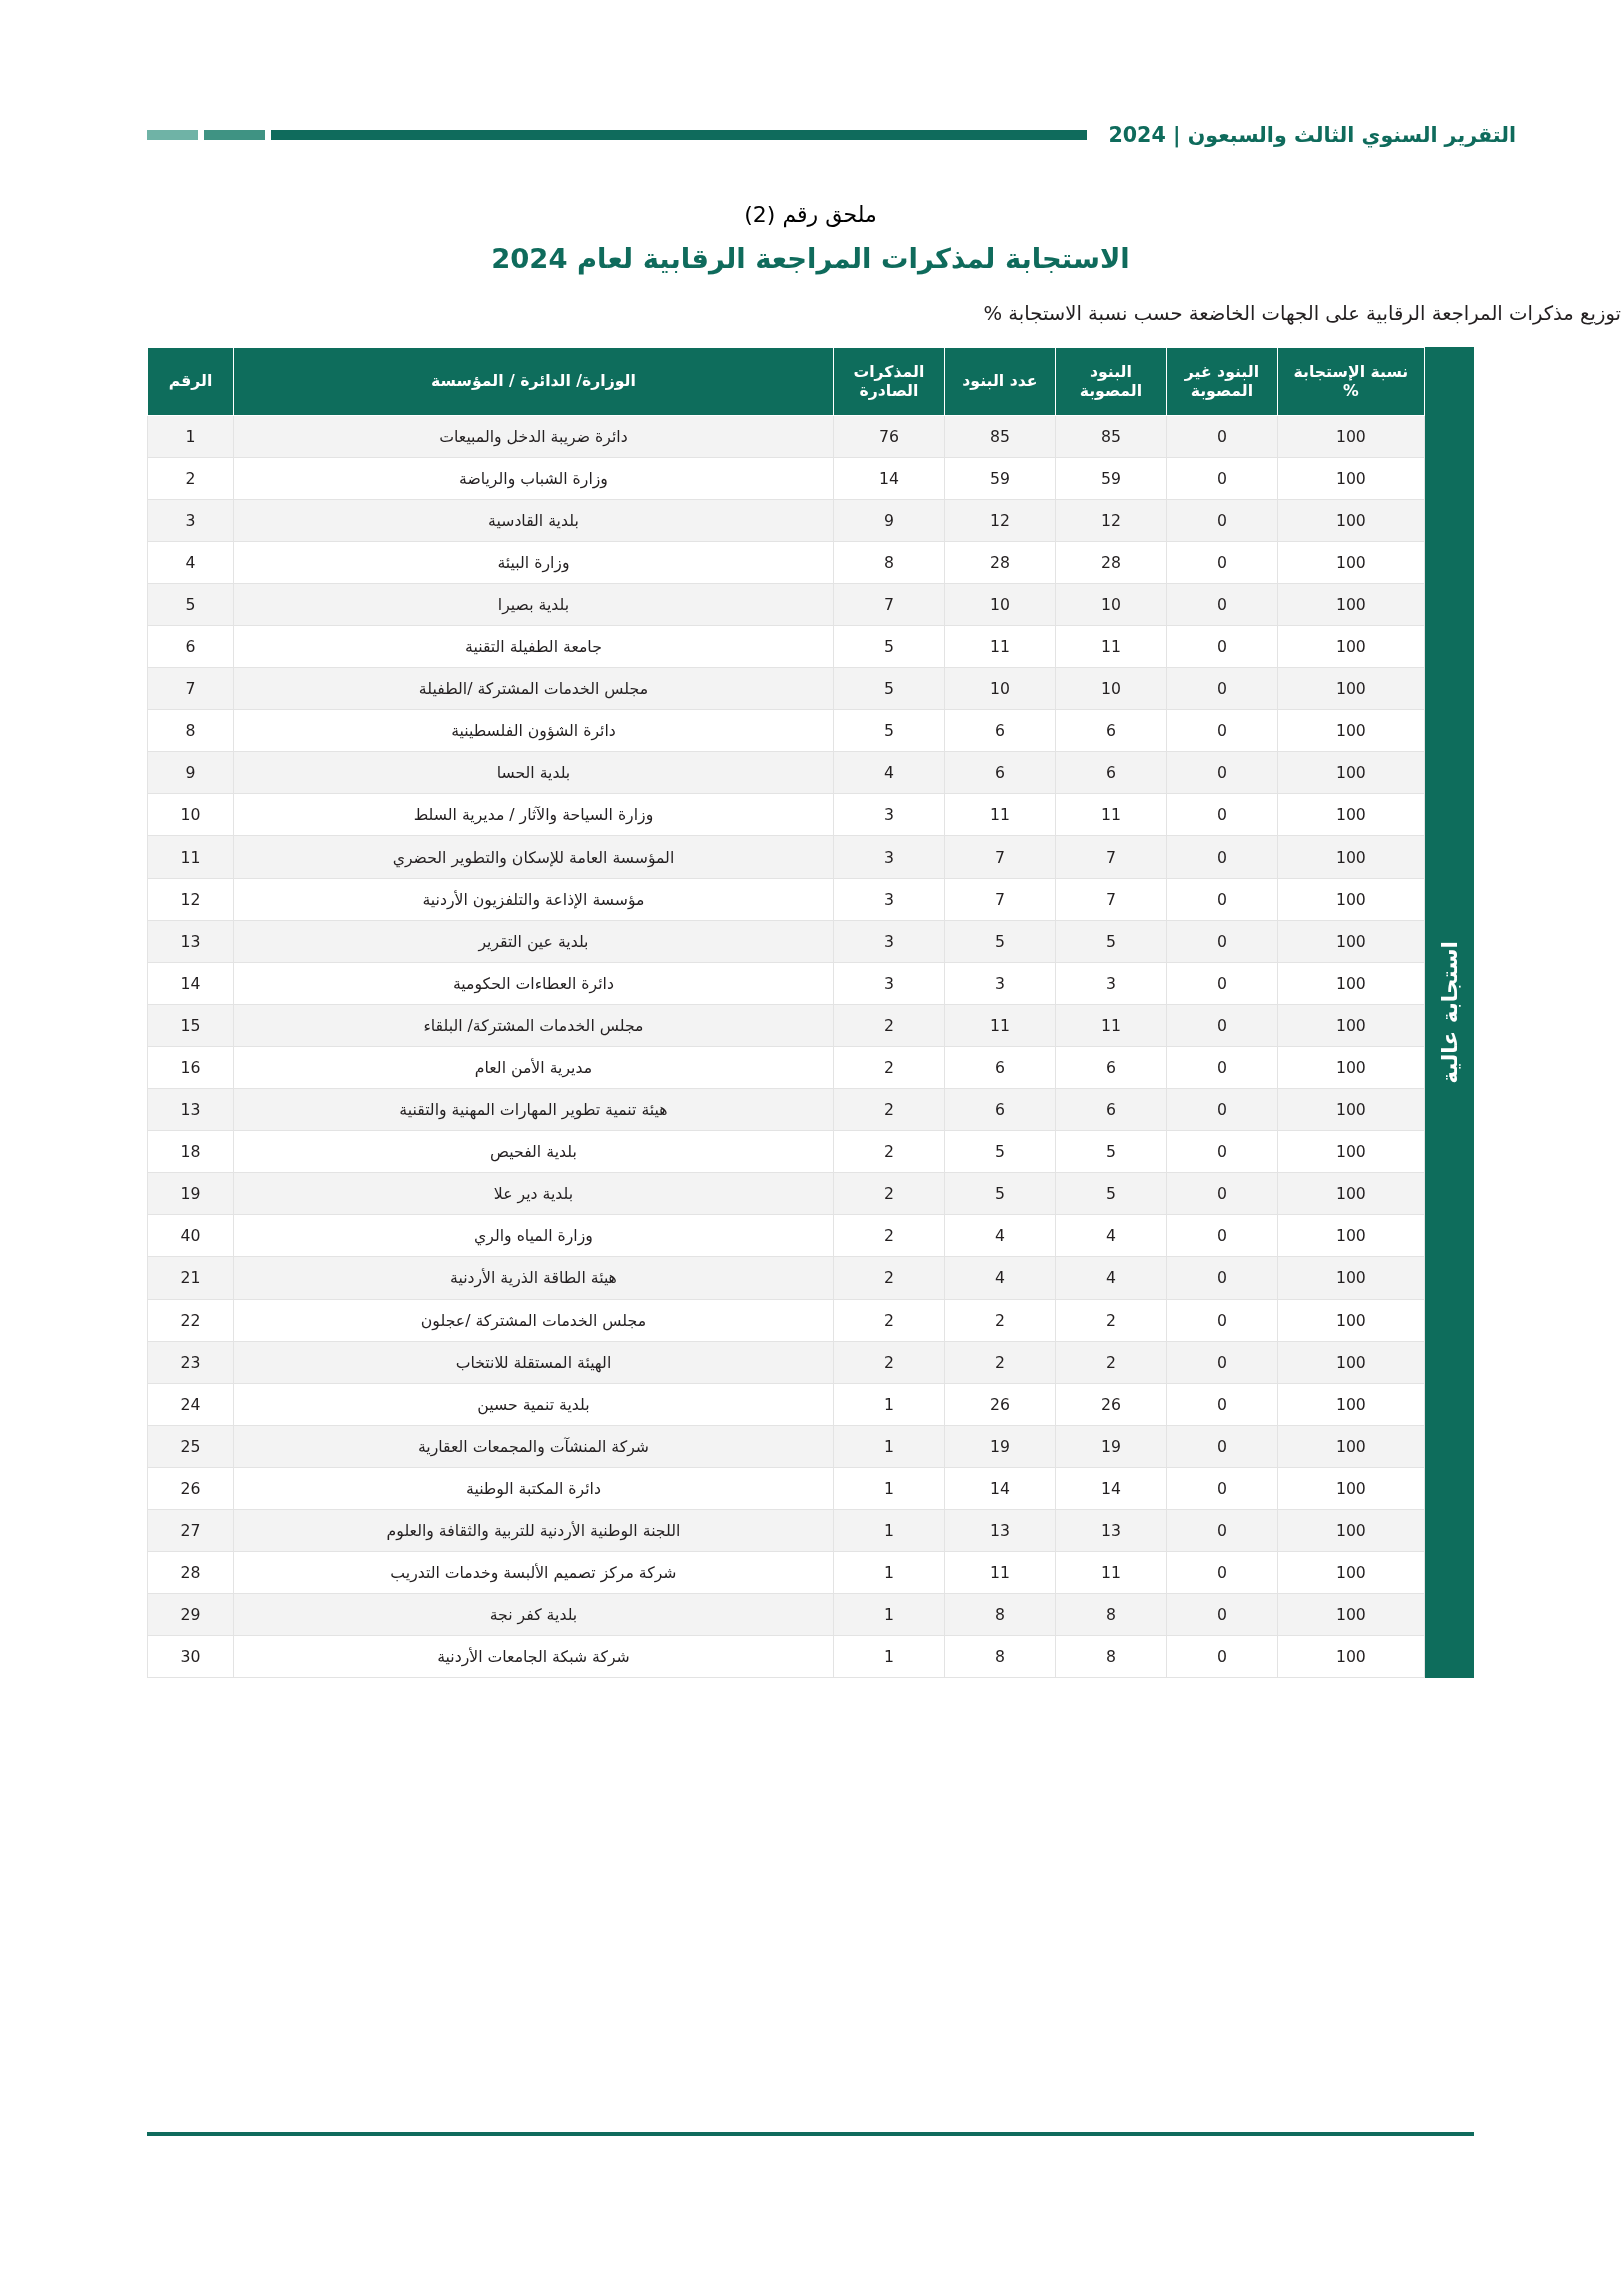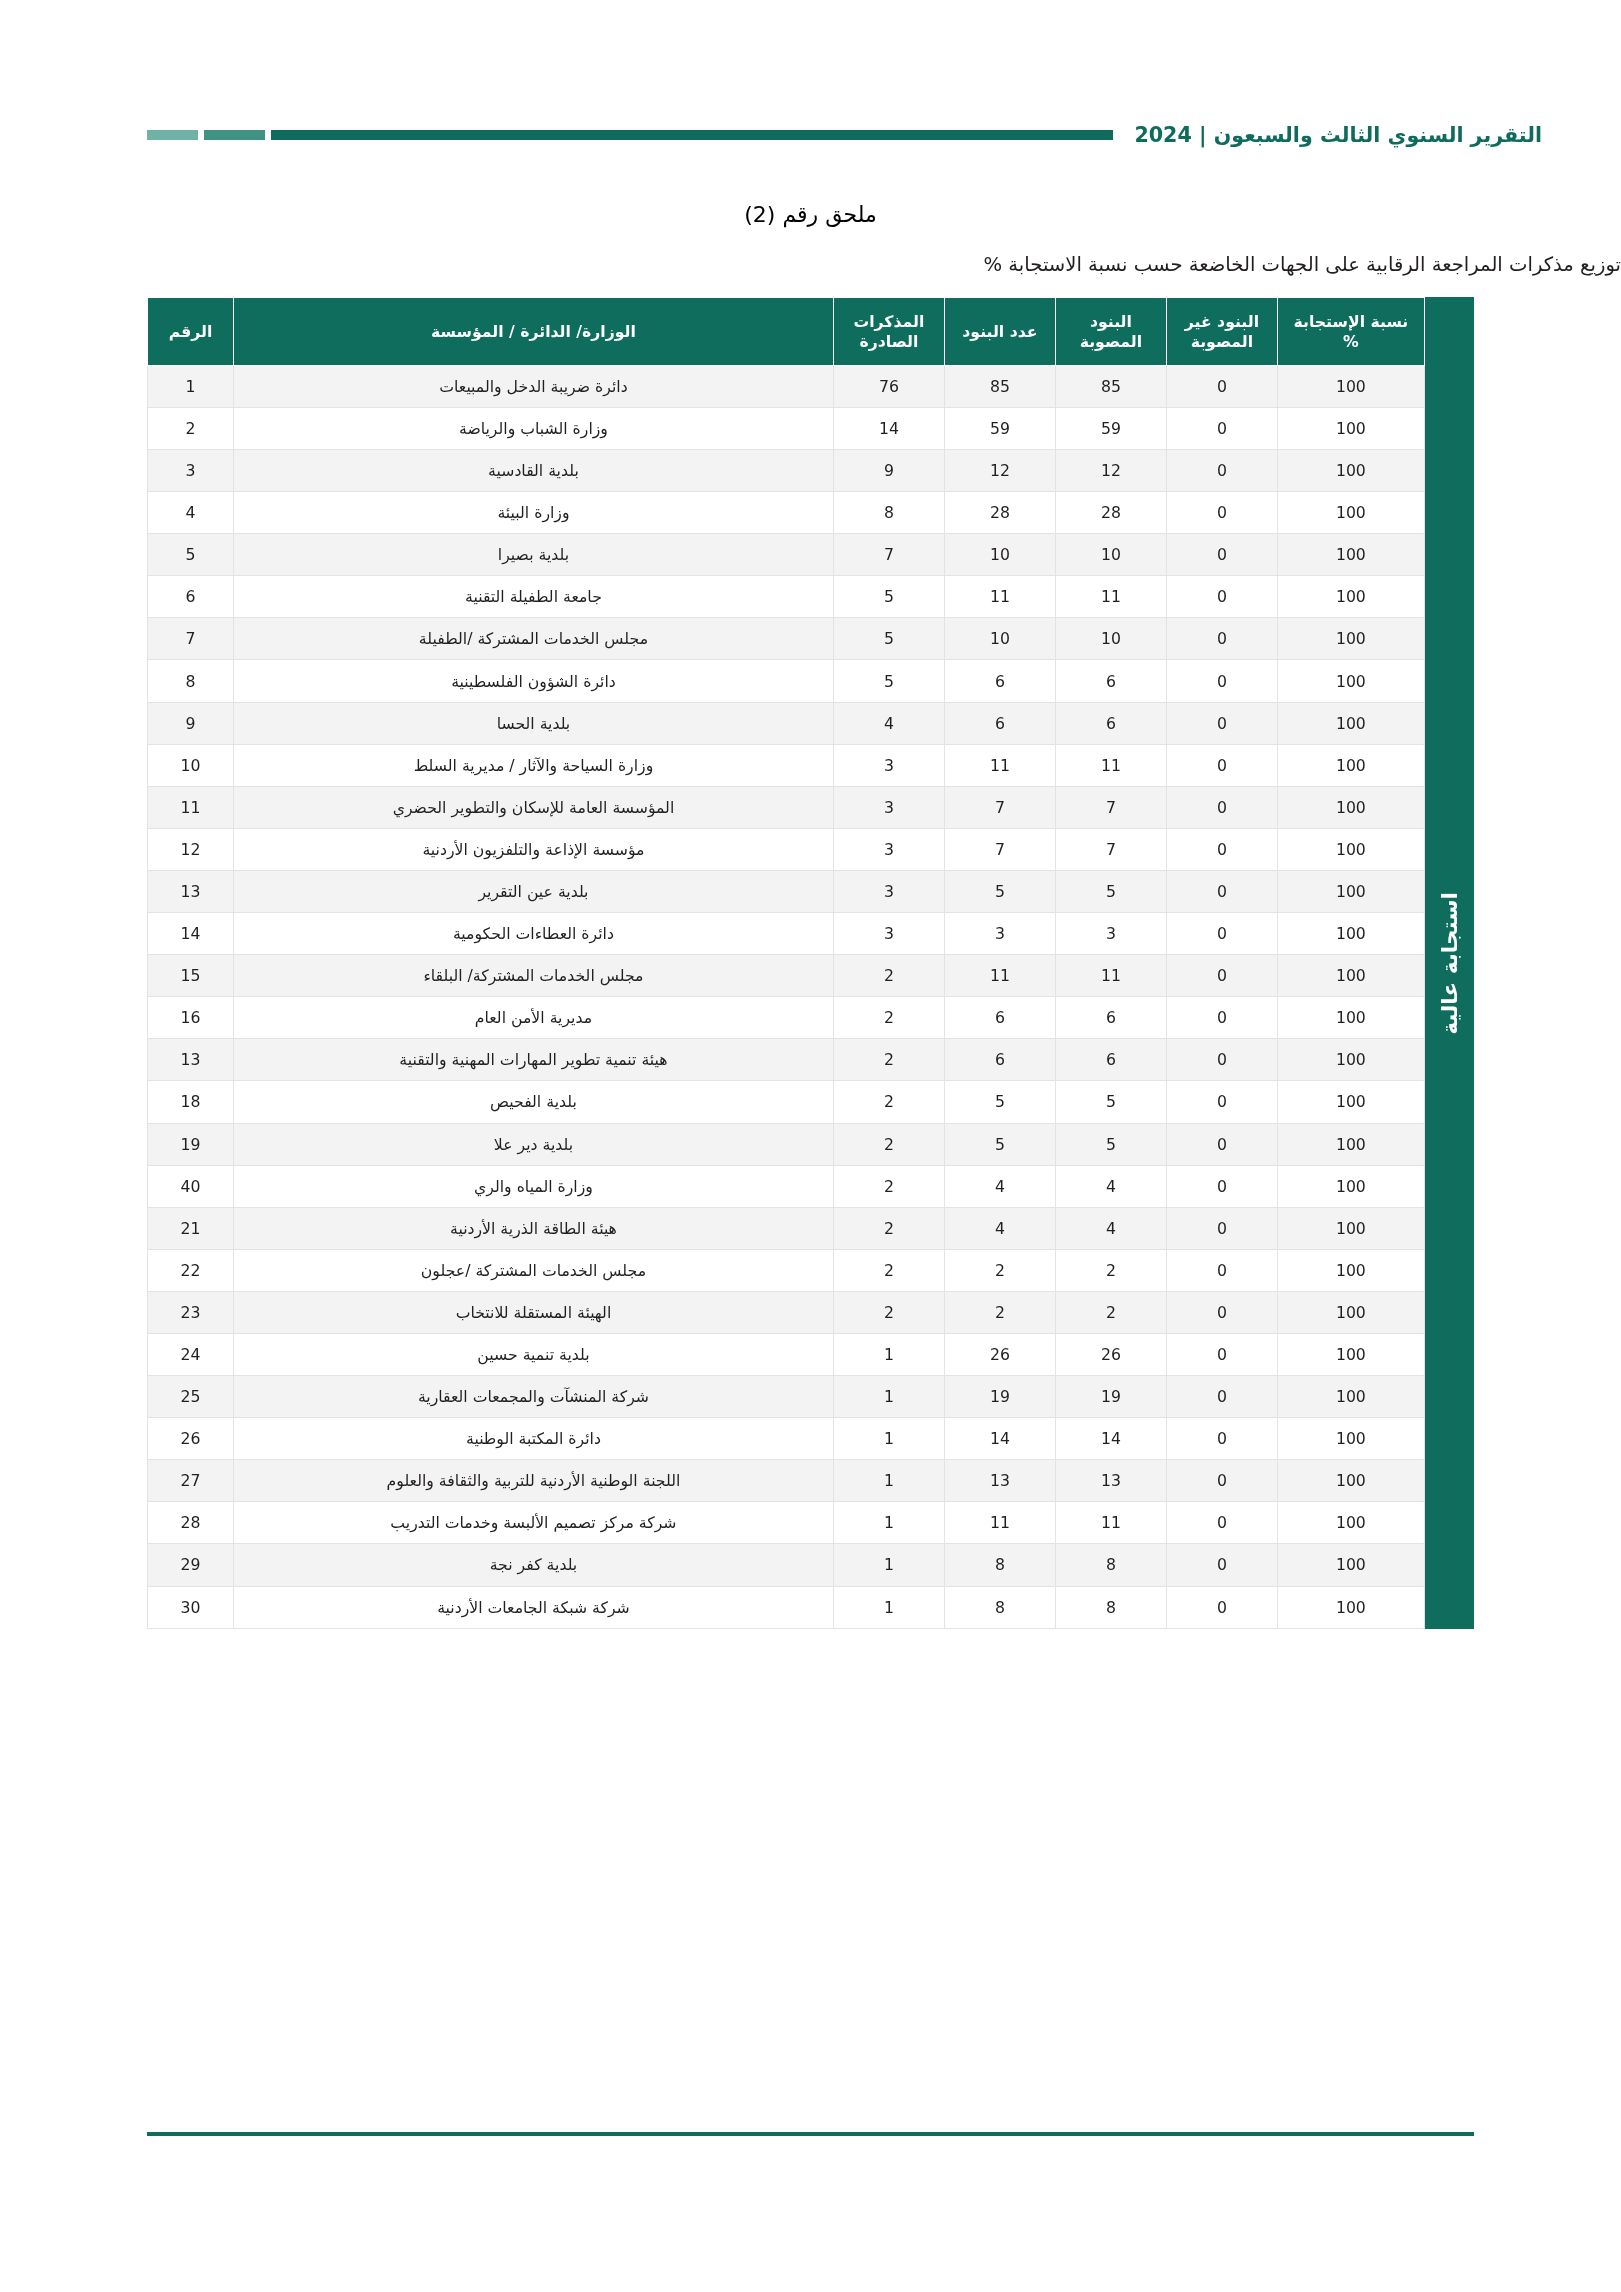--- a/index.html
+++ b/index.html
@@ -14,21 +14,21 @@
     color: #231f20;
     position: relative;
     overflow: hidden;
   }
 
   
   .page-header {
     display: flex;
     align-items: center;
     gap: 0;
-    padding: 123px 79px 0 147px;
+    padding: 123px 105px 0 147px;
     direction: rtl;
     text-align: right;
   }
   .header-title {
     color: #0f6b5c;
     font-size: 20.6px;
     font-weight: bold;
     white-space: nowrap;
     letter-spacing: 0px;
   }
@@ -159,20 +159,21 @@
   <div class="header-title">التقرير السنوي الثالث والسبعون  |  2024</div>
   <div class="header-rule">
     <div class="rule-seg s3"></div>
     <div class="rule-seg s2"></div>
     <div class="rule-seg s1"></div>
   </div>
 </div>
 
 <div class="titles">
   <div class="title-main">ملحق رقم (2)</div>
+  <div class="title-sub">الاستجابة لمذكرات المراجعة الرقابية لعام 2024</div>
   <div class="title-caption">توزيع مذكرات المراجعة الرقابية على الجهات الخاضعة حسب نسبة الاستجابة %</div>
 </div>
 
 <div class="table-wrap">
   <div class="side-band">
     <span>استجابة عالية</span>
   </div>
   <table class="main">
     <colgroup>
       <col class="c-pct">

